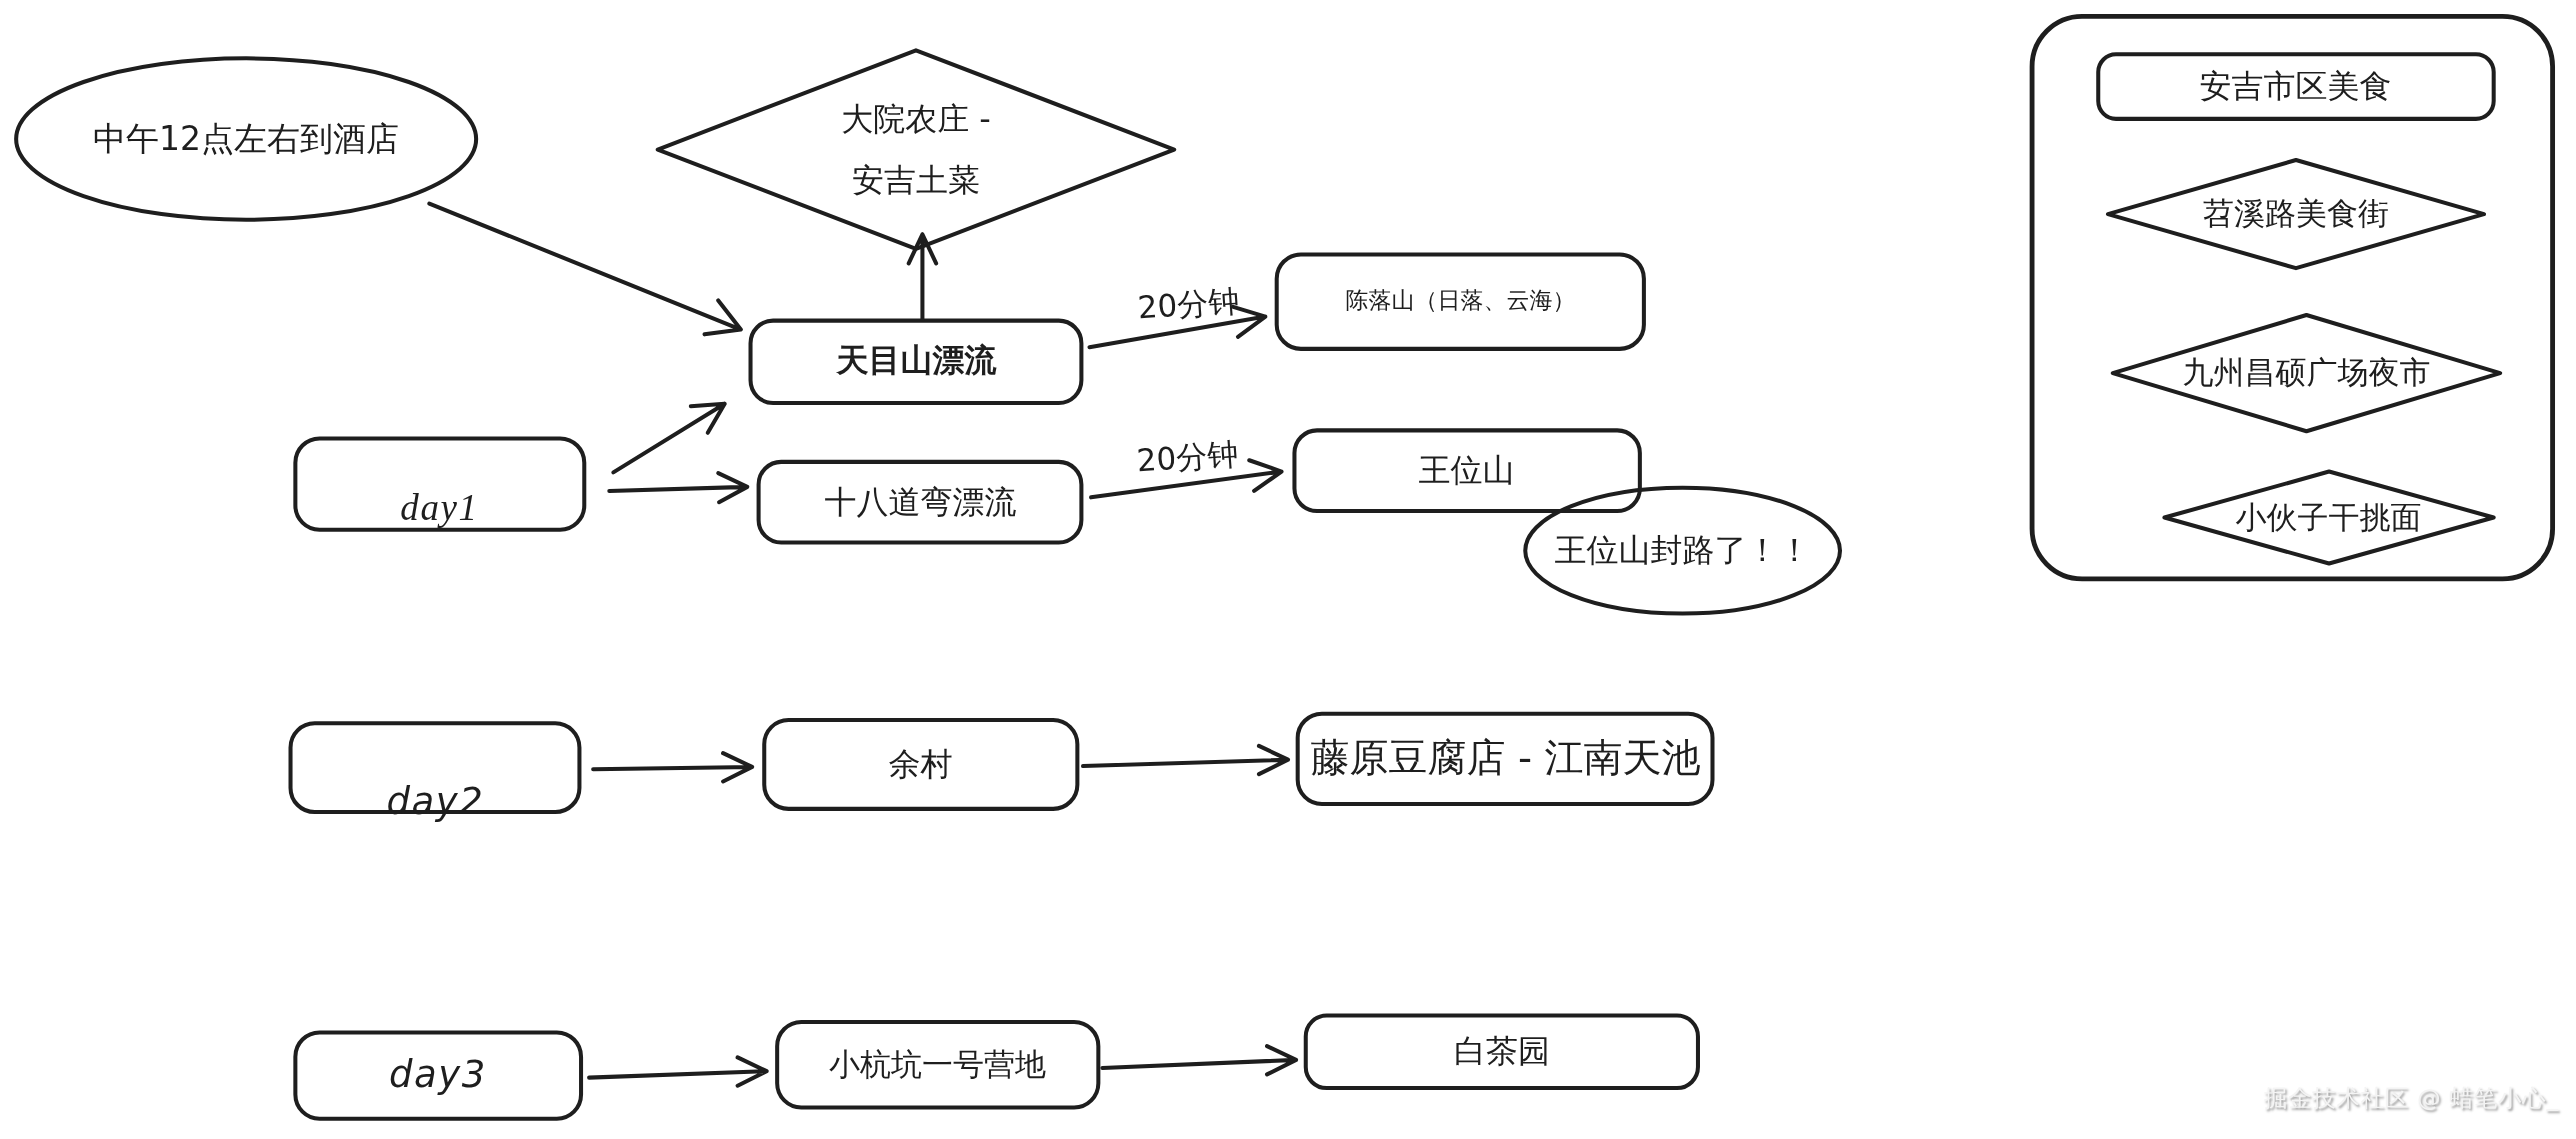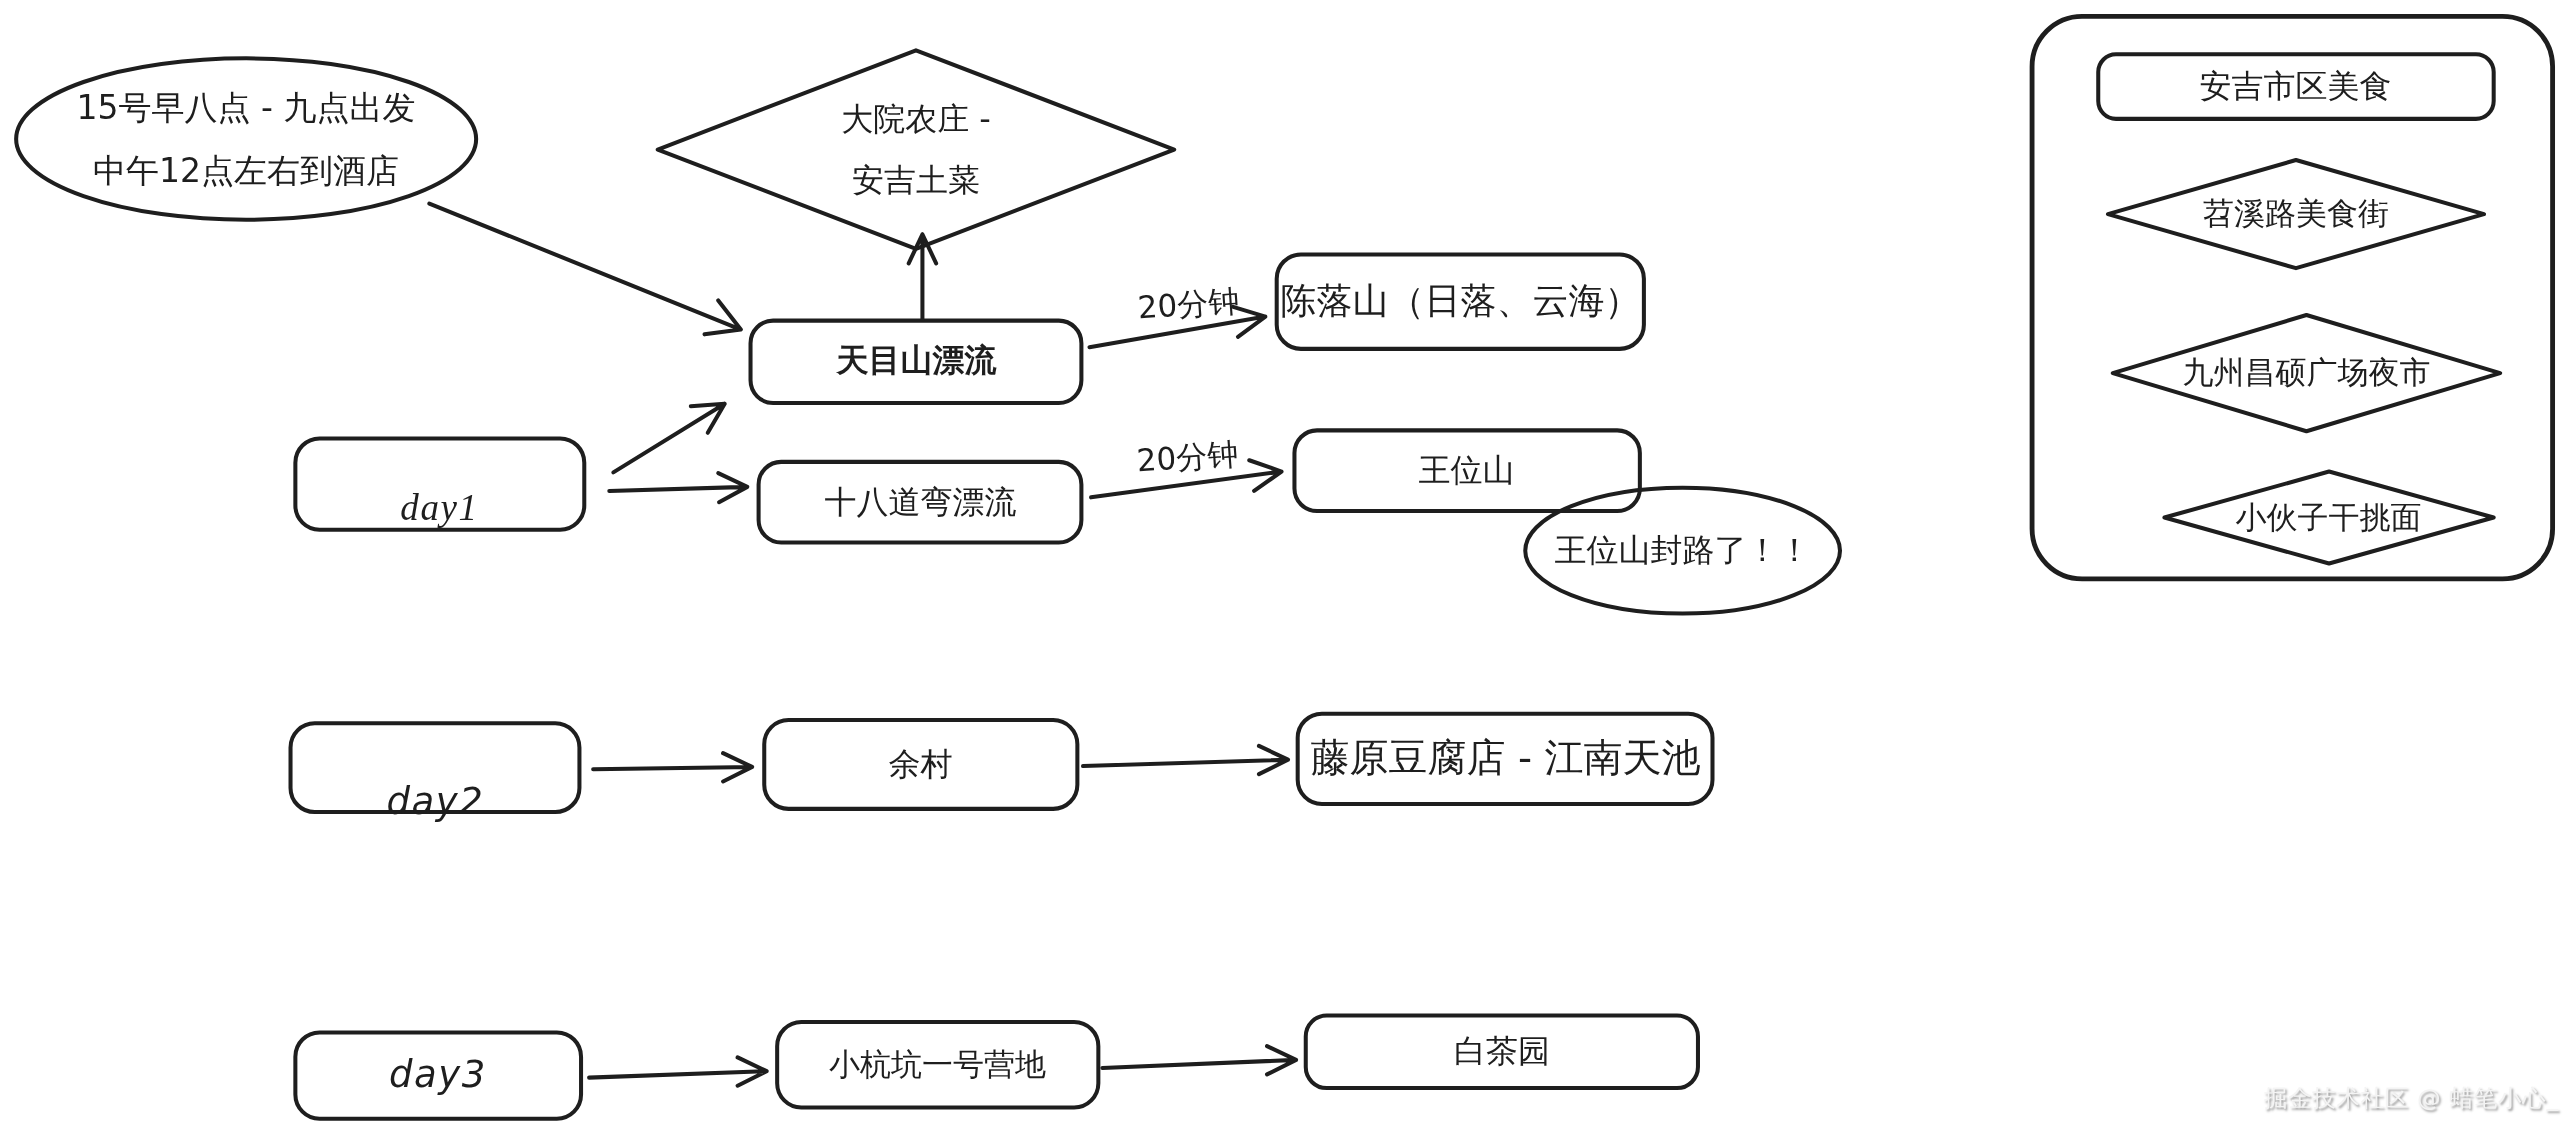--- a/index.html
+++ b/index.html
@@ -114,32 +114,31 @@
     </g>
     <g>
       <path d="M730 1335 L950 1327 M914 1310 L950 1327 L914 1345"></path>
     </g>
     <g>
       <path d="M1366 1323 L1606 1313 M1570 1296 L1606 1313 L1570 1331"></path>
     </g>
   </svg>
 
   <div class="label multiline" style="left:32px; top:65px; width:428px; height:149px; font-size:33px;">
-    <div>15号早八点 - 九点出发</div>
     <div>中午12点左右到酒店</div>
   </div>
 
   <div class="label multiline" style="left:714px; top:77px; width:404px; height:145px;">
     <div>大院农庄 -</div>
     <div>安吉土菜</div>
   </div>
 
   <div class="label" style="left:751px; top:320px; width:331px; height:82px;font-weight:bold;">天目山漂流</div>
 
-  <div class="label" style="left:1277px; top:254px; width:367px; height:94px; font-size:36px;">陈落山（日落、云海）</div>
+  <div class="label" style="left:1277px; top:254px; width:367px; height:94px; font-size:23px;">陈落山（日落、云海）</div>
 
   <div class="label edge-label" style="left:1120px; top:281px; width:137px; height:47px;">20分钟</div>
 
   <div class="label hand" style="left:295px; top:462px; width:289px; height:91px;font-family:Liberation Serif, serif;">day1</div>
 
   <div class="label" style="left:759px; top:462px; width:323px; height:81px;">十八道弯漂流</div>
 
   <div class="label edge-label" style="left:1123px; top:434px; width:129px; height:47px;">20分钟</div>
 
   <div class="label" style="left:1294px; top:430px; width:345px; height:81px;">王位山</div>

